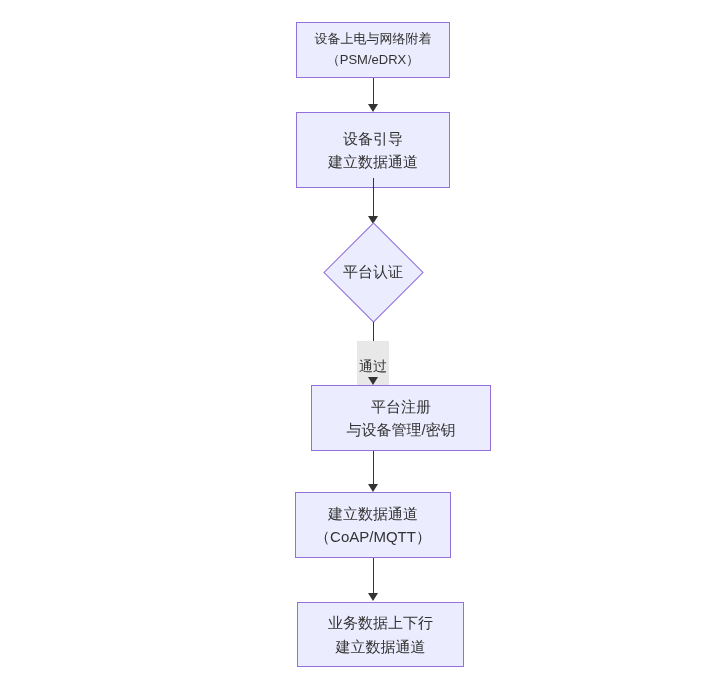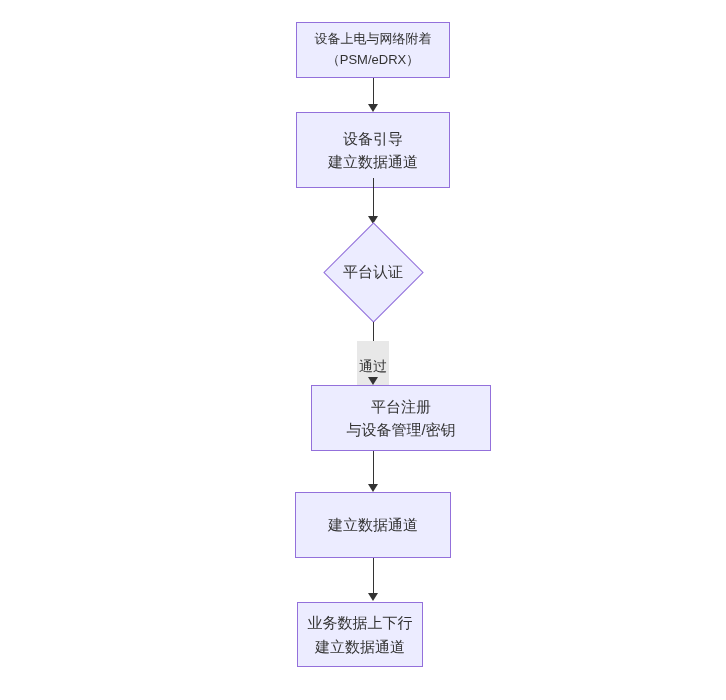--- a/index.html
+++ b/index.html
@@ -28,21 +28,21 @@
     justify-content: center;
     text-align: center;
     font-size: 15px;
     line-height: 1.55;
     color: var(--text, #333333);
   }
   #node-a { left: 296px; top: 22px;  width: 154px; height: 56px; font-size: 13px; line-height: 1.6; }
   #node-b { left: 296px; top: 112px; width: 154px; height: 76px; }
   #node-d { left: 295px; top: 385px; width: 180px; height: 66px; margin-left: 16px; }
   #node-e { left: 295px; top: 492px; width: 156px; height: 66px; }
-  #node-f { left: 297px; top: 602px; width: 126px; height: 65px; }
+  #node-f { left: 297px; top: 602px; width: 167px; height: 65px; }
 
   
   .decision {
     position: absolute;
     left: 323px; top: 222px;
     width: 100px; height: 100px; text-align: center;
   }
   .diamond-shape {
     position: absolute;
     left: 15px; top: 15px;
@@ -142,20 +142,21 @@
     <span>与设备管理/密钥</span>
   </div>
 
   <div class="edge" id="edge-de">
     <div class="edge-line"></div>
     <div class="edge-arrowhead"></div>
   </div>
 
   <div class="node" id="node-e">
     <span>建立数据通道</span>
+    <span>（CoAP/MQTT）</span>
   </div>
 
   <div class="edge" id="edge-ef">
     <div class="edge-line"></div>
     <div class="edge-arrowhead"></div>
   </div>
 
   <div class="node" id="node-f">
     <span>业务数据上下行</span>
     <span>建立数据通道</span>

